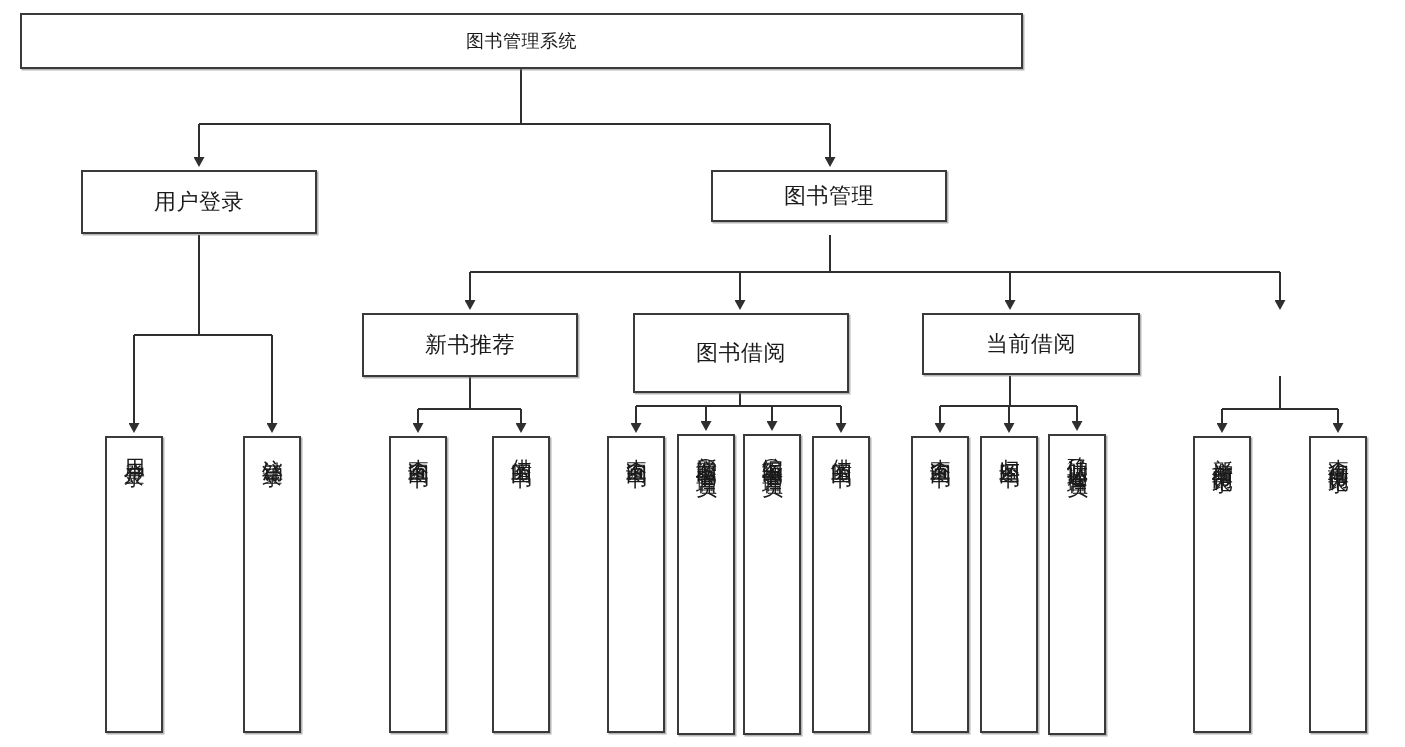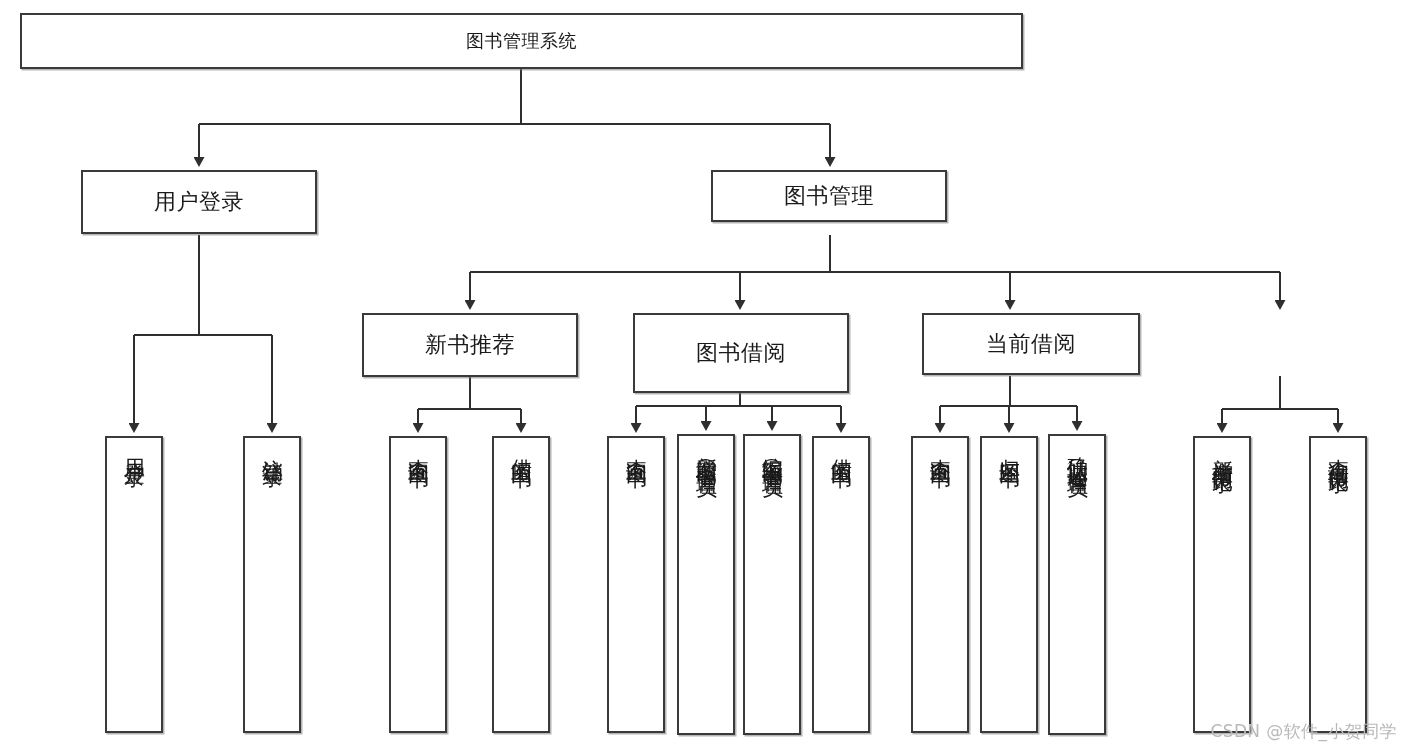--- a/index.html
+++ b/index.html
@@ -189,15 +189,14 @@
     <span class="node-label">确认归还（管理员）</span>
   </div>
 
   <div class="node vert" style="left:1193px; top:436px; width:58px; height:297px;">
     <span class="node-label">新增借阅记录</span>
   </div>
   <div class="node vert" style="left:1309px; top:436px; width:58px; height:297px;">
     <span class="node-label">查询借阅记录</span>
   </div>
 
-  <div id="watermark">CSDN @软件_小贺同学</div>
 
 </div>
 
 </body></html>

